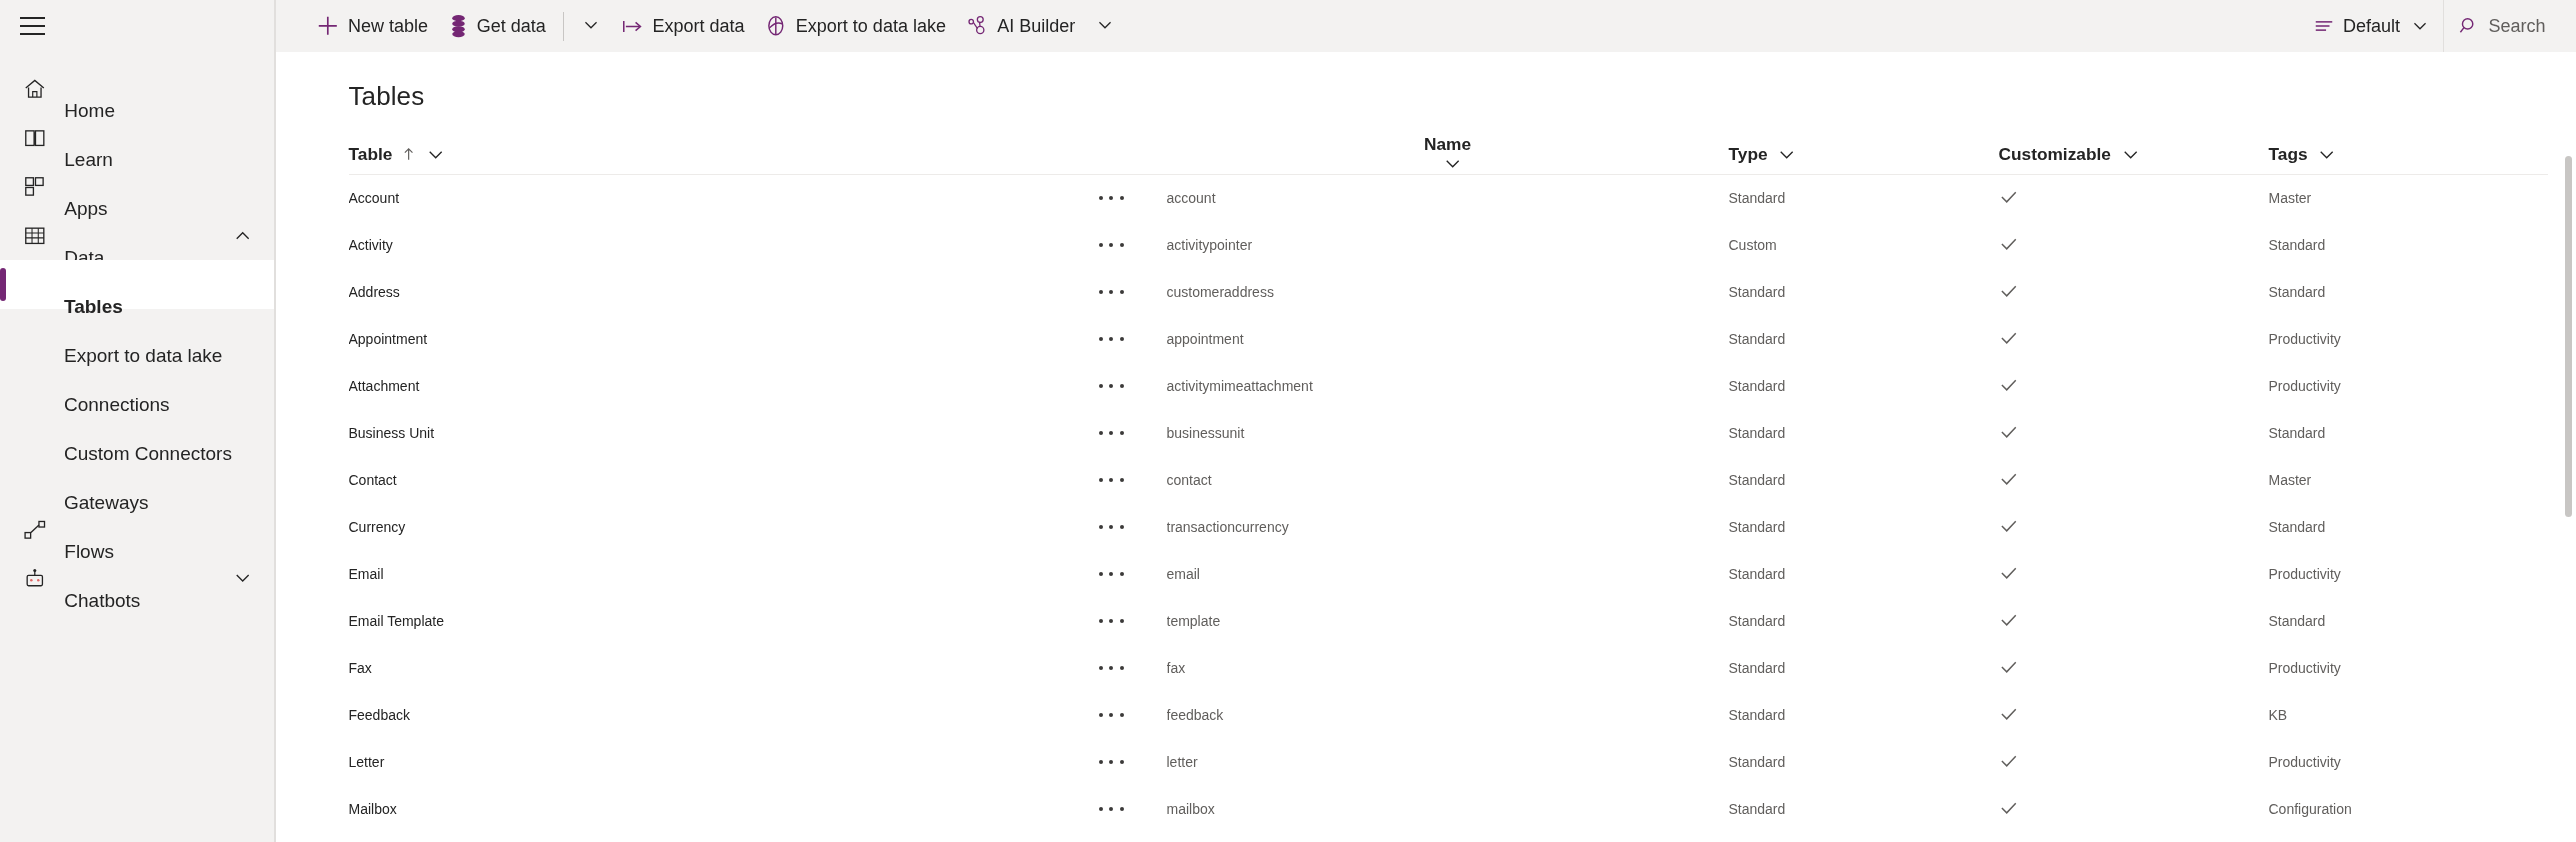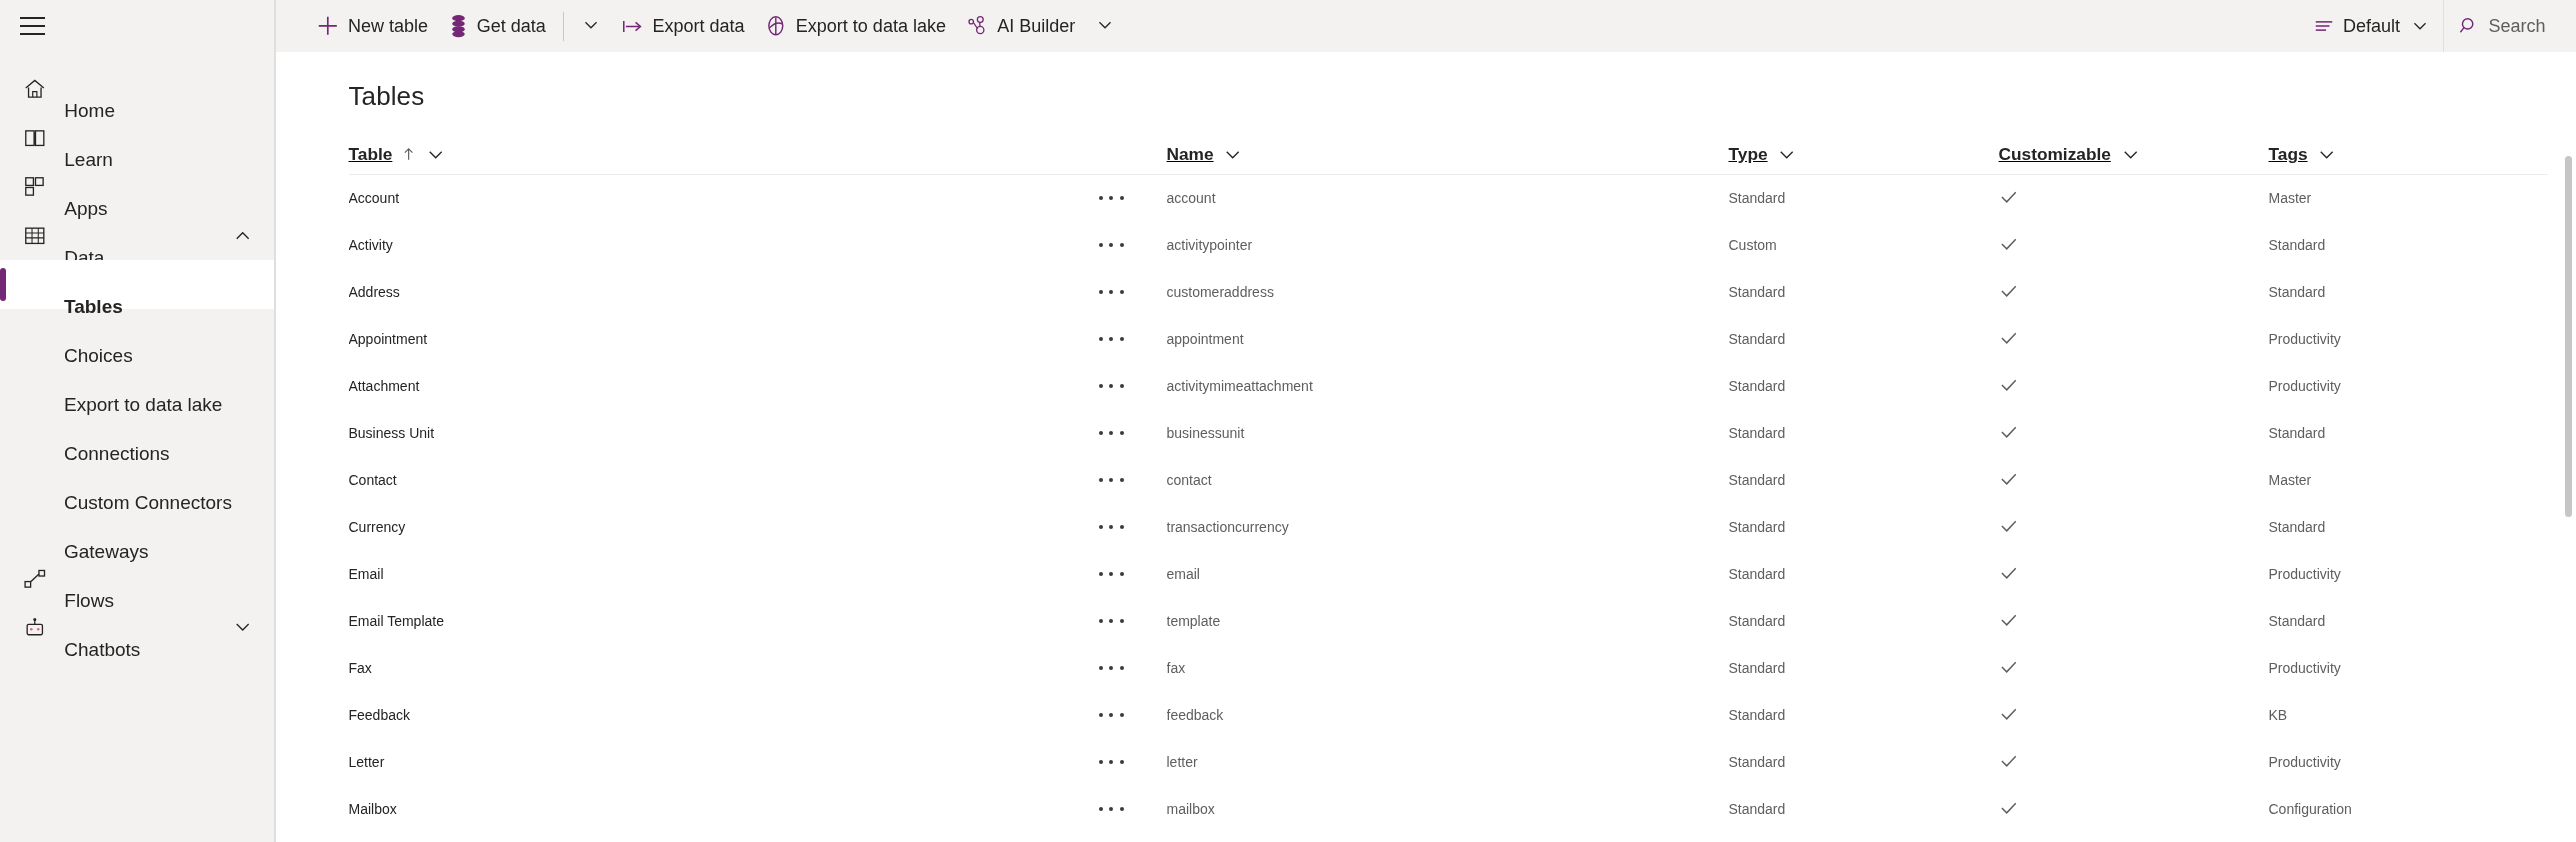--- a/index.html
+++ b/index.html
@@ -87,42 +87,41 @@
   }
   .page-title {
     font-size: 26px; color: #242424; font-weight: 400;
     padding-top: 29px; padding-left: 42px; letter-spacing: 0.1px;
   }
 
   .grid { margin-top: 23.6px; padding-left: 42px; }
   .grid-head {
     display: flex; align-items: center; height: 39px;
     border-bottom: 1.4px solid #edebe9;
-    text-decoration: underline;
   }
   .hcell {
     display: flex; align-items: center; cursor: pointer;
     color: #242424; font-size: 17.3px; font-weight: 600;
     white-space: nowrap;
   }
   .hcell .htxt { line-height: 1; }
   .hcell .sortarrow { margin-left: 8.3px; display:flex; align-items:center; }
   .hcell .hchev { margin-left: 9.7px; display:flex; align-items:center; }
 
   .row {
     display: flex; align-items: center; height: 47px;
     cursor: pointer;
   }
   .cell { font-size: 14px; color: #605e5c; white-space: nowrap; overflow: hidden; text-overflow: ellipsis; }
   .cell.primary { color: #242424; }
 
   
   .c-table { width: 735px; min-width:735px; }
   .c-dots  { width: 83px; min-width:83px; display:flex; align-items:center; justify-content:flex-start; }
-  .c-name  { width: 562px; min-width:562px; }
+  .c-name  { width: 562px; min-width:562px;flex-direction:column; }
   .c-type  { width: 270px; min-width:270px; }
   .c-cust  { width: 270px; min-width:270px; display:flex; align-items:center; }
   .c-tags  { width: 250px; min-width:250px; }
 
   .dots { display:flex; gap:6.2px; align-items:center; padding-left: 15.3px; }
   .dots i { width:4.2px; height:4.2px; background:#3b3a39; border-radius:50%; display:block; }
 
   .check { display:flex; align-items:center; }
 
   
@@ -184,23 +183,20 @@
           </span>
           <span class="lbl">Data</span>
           <span class="chev">
             <svg width="19.4" height="19.4" viewBox="0 0 26 26">
               <path d="M5 18 L13 10 L21 18" stroke="#242424" stroke-width="1.8" fill="none"></path>
             </svg>
           </span>
         </div>
         <div class="nav-item sub selected">
           <span class="lbl">Tables</span>
-        </div>
-        <div class="nav-item sub">
-          <span class="lbl">Choices</span>
         </div>
         <div class="nav-item sub">
           <span class="lbl">Export to data lake</span>
         </div>
         <div class="nav-item sub">
           <span class="lbl">Connections</span>
         </div>
         <div class="nav-item sub">
           <span class="lbl">Custom Connectors</span>
         </div>

